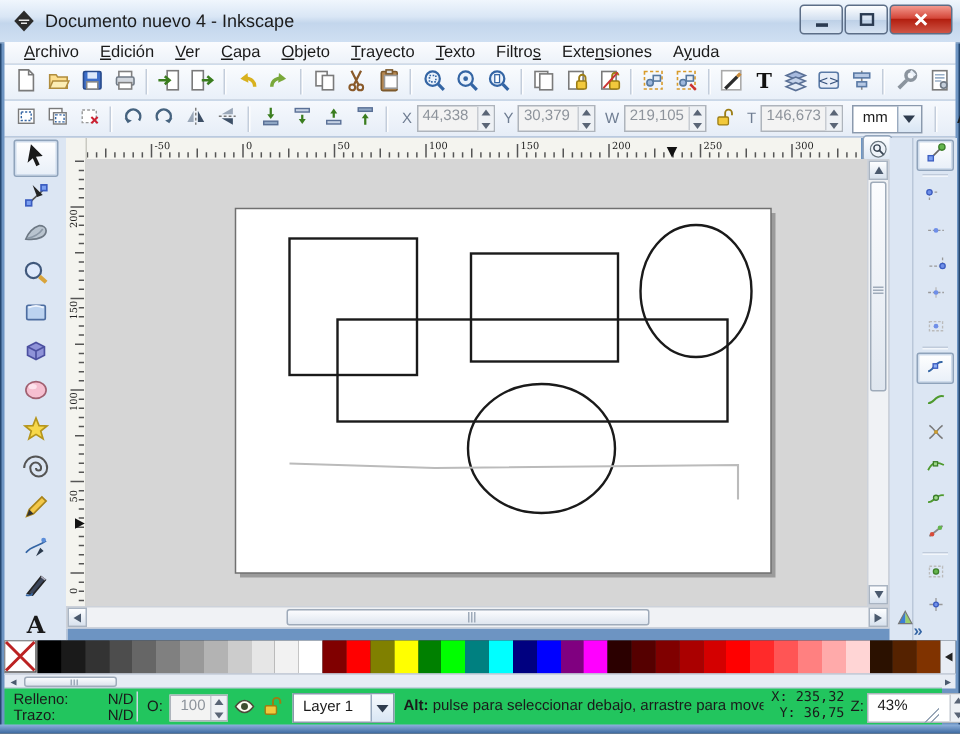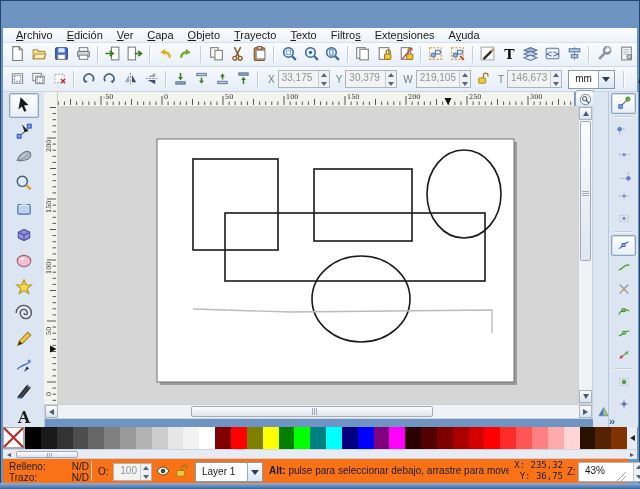--- a/index.html
+++ b/index.html
@@ -75,21 +75,21 @@
   
   #palette{position:absolute;left:3px;top:427px;width:634px;height:22px;background:#222;display:flex;}
   .swatch{flex:1;height:22px;}
   .swatch.none{flex:0 0 22px;background:#fff;}
   #palarrow{flex:0 0 10px;background:#e8edf5;display:flex;align-items:center;justify-content:center;}
   #pscroll{position:absolute;left:3px;top:449px;width:634px;height:9px;background:#e7ecf4;border-top:1px solid #cdd4df;}
   #pscroll .pthumb{position:absolute;left:13px;top:1px;width:62px;height:7px;background:linear-gradient(#fbfcfe,#dde4ee);border:1px solid #9fabba;border-radius:2px;box-sizing:border-box;display:flex;align-items:center;justify-content:center;gap:2px;}
   #pscroll .pthumb .grip{height:4px;}
   #pscroll .pa{position:absolute;top:1px;width:9px;height:7px;display:flex;align-items:center;justify-content:center;}
   
-  #statusbar{position:absolute;left:3px;top:458px;width:625px;height:25px;background:#f97316;border-top:1px solid #c6d0de;font-size:10px;}
+  #statusbar{position:absolute;left:3px;top:458px;width:625px;height:25px;background:#22c55e;border-top:1px solid #c6d0de;font-size:10px;}
   #statusbar .lbl{color:#1a1a1a;}
   .fsrow{position:absolute;left:6px;width:80px;display:flex;justify-content:space-between;}
   #ssep1{position:absolute;left:88px;top:2px;height:20px;border-left:1px solid #cdd6e2;}
   #olabel{position:absolute;left:95px;top:7px;}
   #ospin{position:absolute;left:110px;top:4px;}
   #eyebox{position:absolute;left:152px;top:4px;}
   #lockbox{position:absolute;left:171px;top:4px;}
   #layercombo{position:absolute;left:192px;top:3px;width:66px;height:18px;background:#fff;border:1px solid #8a99ad;display:flex;align-items:stretch;}
   #layercombo .cval{flex:1;padding:3px 0 0 6px;font-size:10px;white-space:nowrap;}
   #layercombo .dbtn{width:14px;background:linear-gradient(#f7fafd,#d9e6f4);border-left:1px solid #9aabc0;position:relative;}
@@ -102,20 +102,46 @@
   #grip{position:absolute;right:2px;bottom:2px;width:10px;height:10px;
     background:linear-gradient(135deg,transparent 50%,#9aa7b8 50%,#9aa7b8 55%,transparent 55%,transparent 70%,#9aa7b8 70%,#9aa7b8 75%,transparent 75%);}
   
   #bottomedge{position:absolute;left:0;top:483px;width:640px;height:6px;background:linear-gradient(#8fb2dd,#3c689f);}
   svg text{font-family:"DejaVu Serif",serif;}
 </style>
 </head>
 <body>
 
 <div id="win">
+  <div id="titlebar">
+    <span class="appicon">
+      <svg width="16" height="16" viewBox="0 0 16 16">
+          <path d="M8 1 14.5 8 8 15 1.5 8z" fill="#2b2b2b"></path>
+          <path d="M4.5 7.5h7M6 9.5h4" stroke="#e8e8e8" stroke-width="1"></path>
+        </svg>
+    </span>
+    <span class="title">Documento nuevo 4 - Inkscape</span>
+    <span class="winbtns">
+      <span class="wbtn">
+          <svg width="16" height="16" viewBox="0 0 16 16">
+            <rect x="4" y="10.5" width="8" height="2.4" fill="#2b3b52"></rect>
+          </svg>
+        </span>
+      <span class="wbtn">
+          <svg width="16" height="16" viewBox="0 0 16 16">
+            <rect x="4" y="4.5" width="8" height="7" fill="none" stroke="#2b3b52" stroke-width="1.6"></rect>
+          </svg>
+        </span>
+      <span class="wbtn close">
+          <svg width="16" height="16" viewBox="0 0 16 16">
+            <path d="M4.5 4.5l7 7M11.5 4.5l-7 7" stroke="#fff" stroke-width="2"></path>
+          </svg>
+        </span>
+    </span>
+  </div>
 
   <div id="menubar">
       <div class="menu-item"><u>A</u>rchivo</div>
       <div class="menu-item"><u>E</u>dición</div>
       <div class="menu-item"><u>V</u>er</div>
       <div class="menu-item"><u>C</u>apa</div>
       <div class="menu-item"><u>O</u>bjeto</div>
       <div class="menu-item"><u>T</u>rayecto</div>
       <div class="menu-item"><u>T</u>exto</div>
       <div class="menu-item">Filtro<u>s</u></div>
@@ -380,21 +406,21 @@
           <span class="ico"><svg width="15" height="15" viewBox="0 0 16 16">
               <rect x="3" y="2" width="10" height="2.5" fill="#8fa6c4" stroke="#5a7096"></rect>
               <path d="M8 14V9" stroke="#3a7d1e" stroke-width="1.6"></path>
               <path d="M5.5 9.5 8 6l2.5 3.5z" fill="#3a7d1e"></path>
             </svg></span>
         </span>
       </span>
     <span class="tsep"></span>
     <span class="flabel">X</span>
     <span class="spinfield">
-        <span class="val">33,175</span>
+        <span class="val">44,338</span>
         <span class="spinner">
           <i class="up"></i>
           <i class="dn"></i>
         </span>
       </span>
     <span class="flabel">Y</span>
     <span class="spinfield">
         <span class="val">30,379</span>
         <span class="spinner">
           <i class="up"></i>

